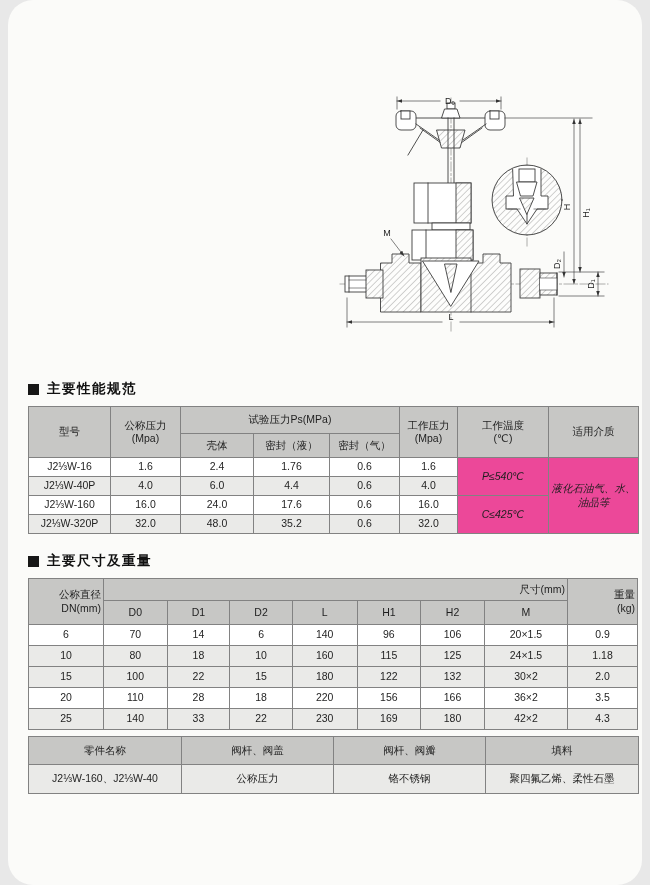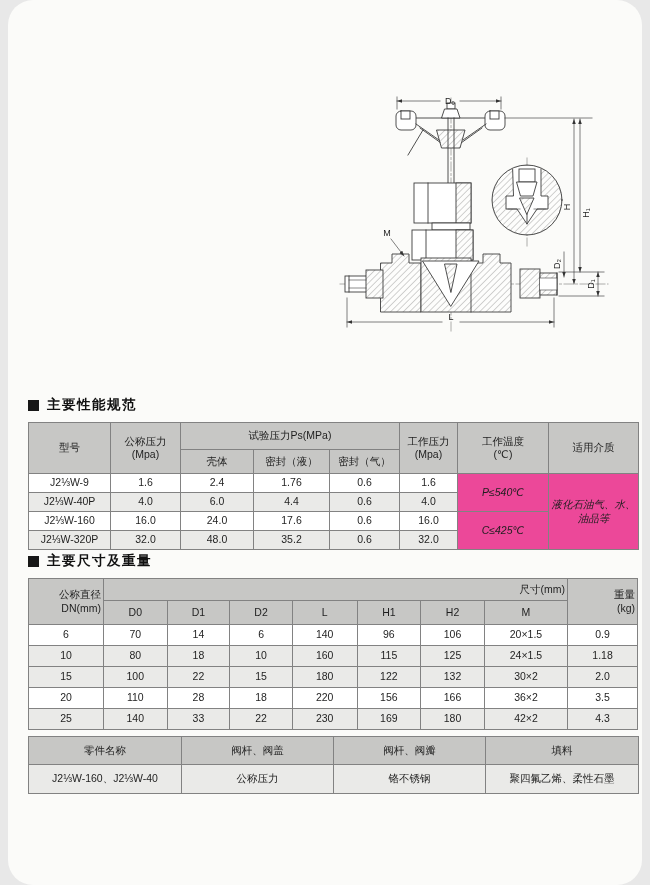--- a/index.html
+++ b/index.html
@@ -188,21 +188,21 @@
           <text x="581" y="213" transform="rotate(-90 581 213)">H₁</text>
           <text x="552" y="264" transform="rotate(-90 552 264)">D₂</text>
           <text x="586" y="284" transform="rotate(-90 586 284)">D₁</text>
           <text x="379" y="236">M</text>
           <text x="443" y="320">L</text>
         </g>
       </g>
     </svg>
   </div>
 
-  <div class="section" style="top:396px;">
+  <div class="section" style="top:380px;">
     <div class="sec-title">
       <span class="sq"></span>
       <span>主要性能规范</span>
     </div>
     <table class="t t1">
       <colgroup>
         <col style="width:82px">
           <col style="width:70px">
           <col style="width:73px">
           <col style="width:76px">
@@ -230,21 +230,21 @@
           <th rowspan="2">适用介质</th>
         </tr>
         <tr>
           <th>壳体</th>
           <th>密封（液）</th>
           <th>密封（气）</th>
         </tr>
       </thead>
       <tbody>
         <tr>
-          <td>J2⅓W-9</td>
+          <td>J2⅓W-16</td>
           <td>1.6</td>
           <td>2.4</td>
           <td>1.76</td>
           <td>0.6</td>
           <td>1.6</td>
           <td rowspan="2" class="merge">P≤540℃</td>
           <td rowspan="4" class="merge medium-cell">液化石油气、水、油品等</td>
         </tr>
         <tr class="shade">
           <td>J2⅓W-40P</td>

